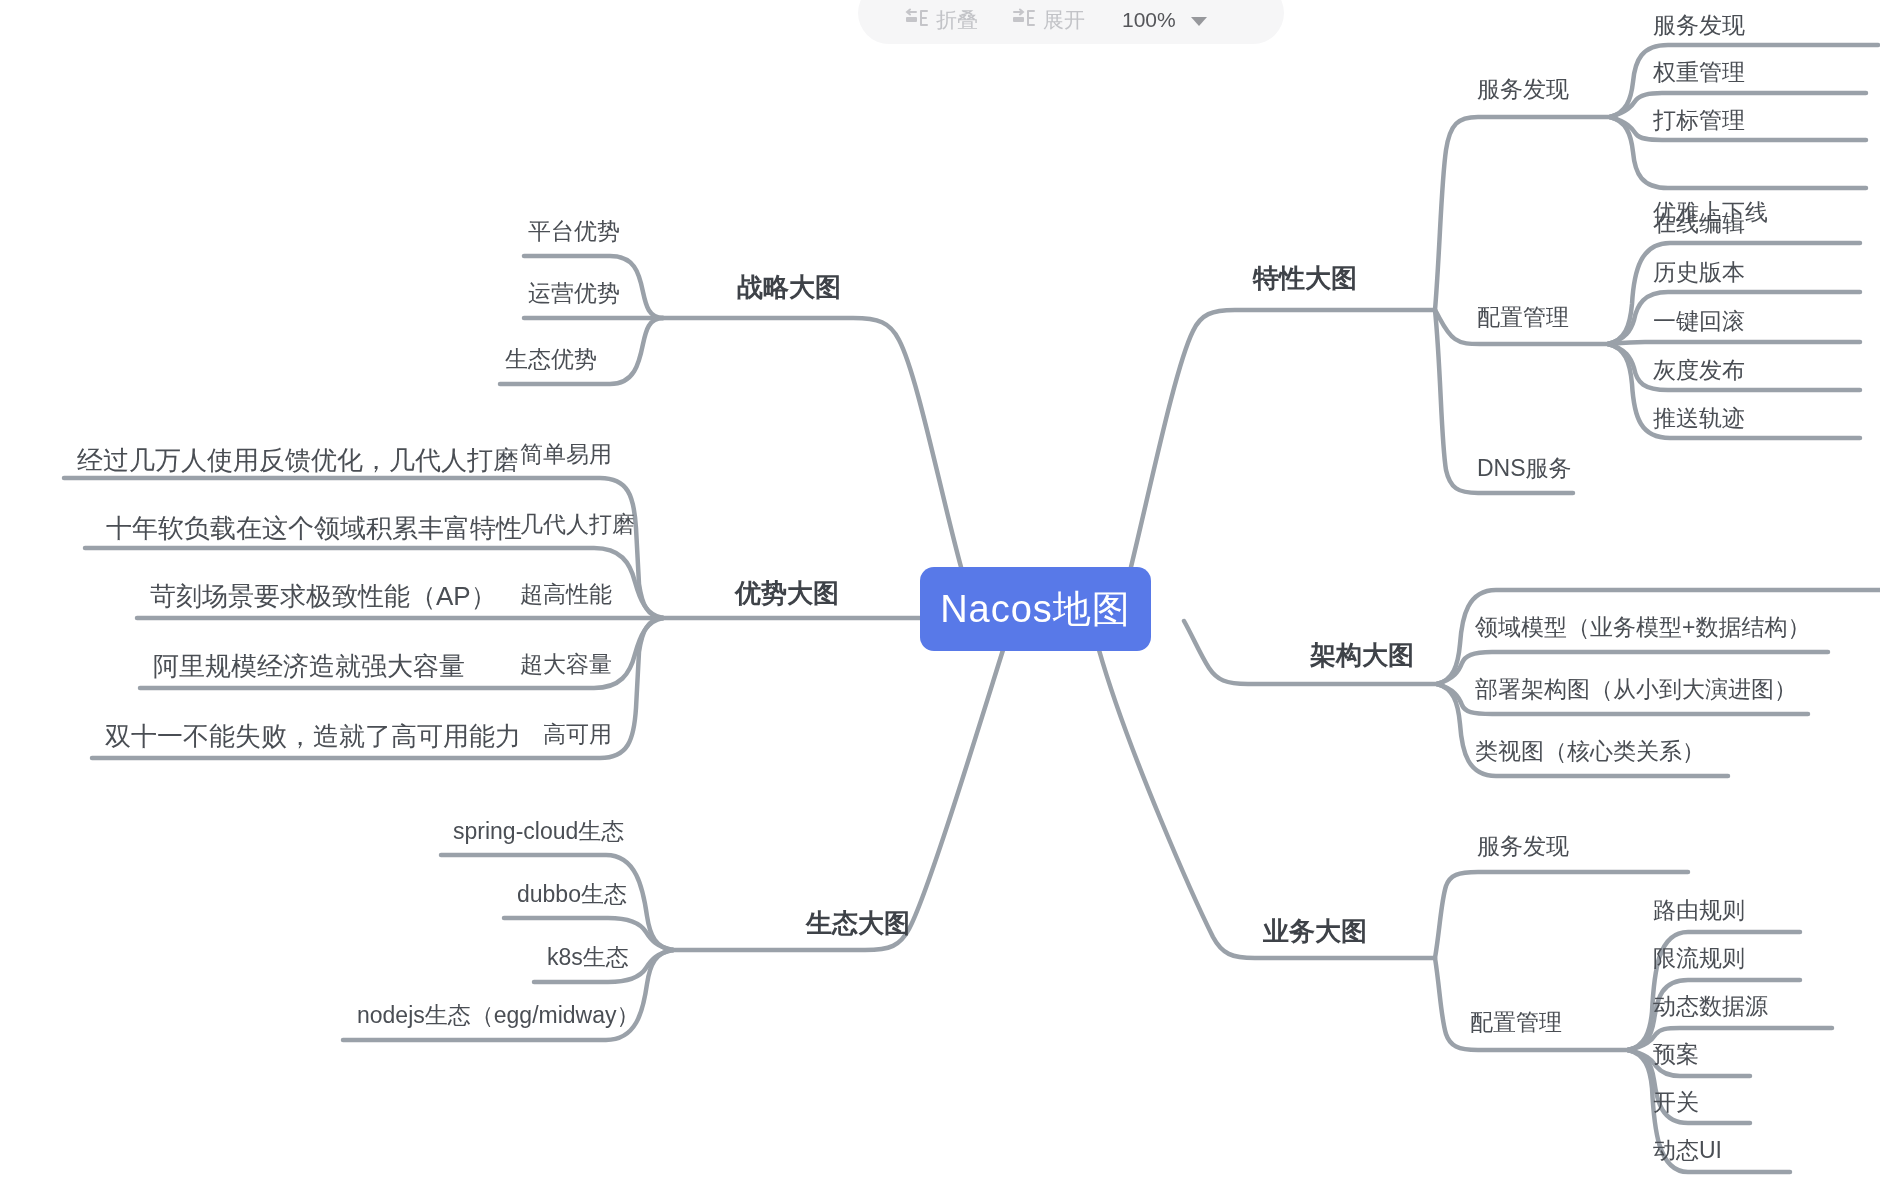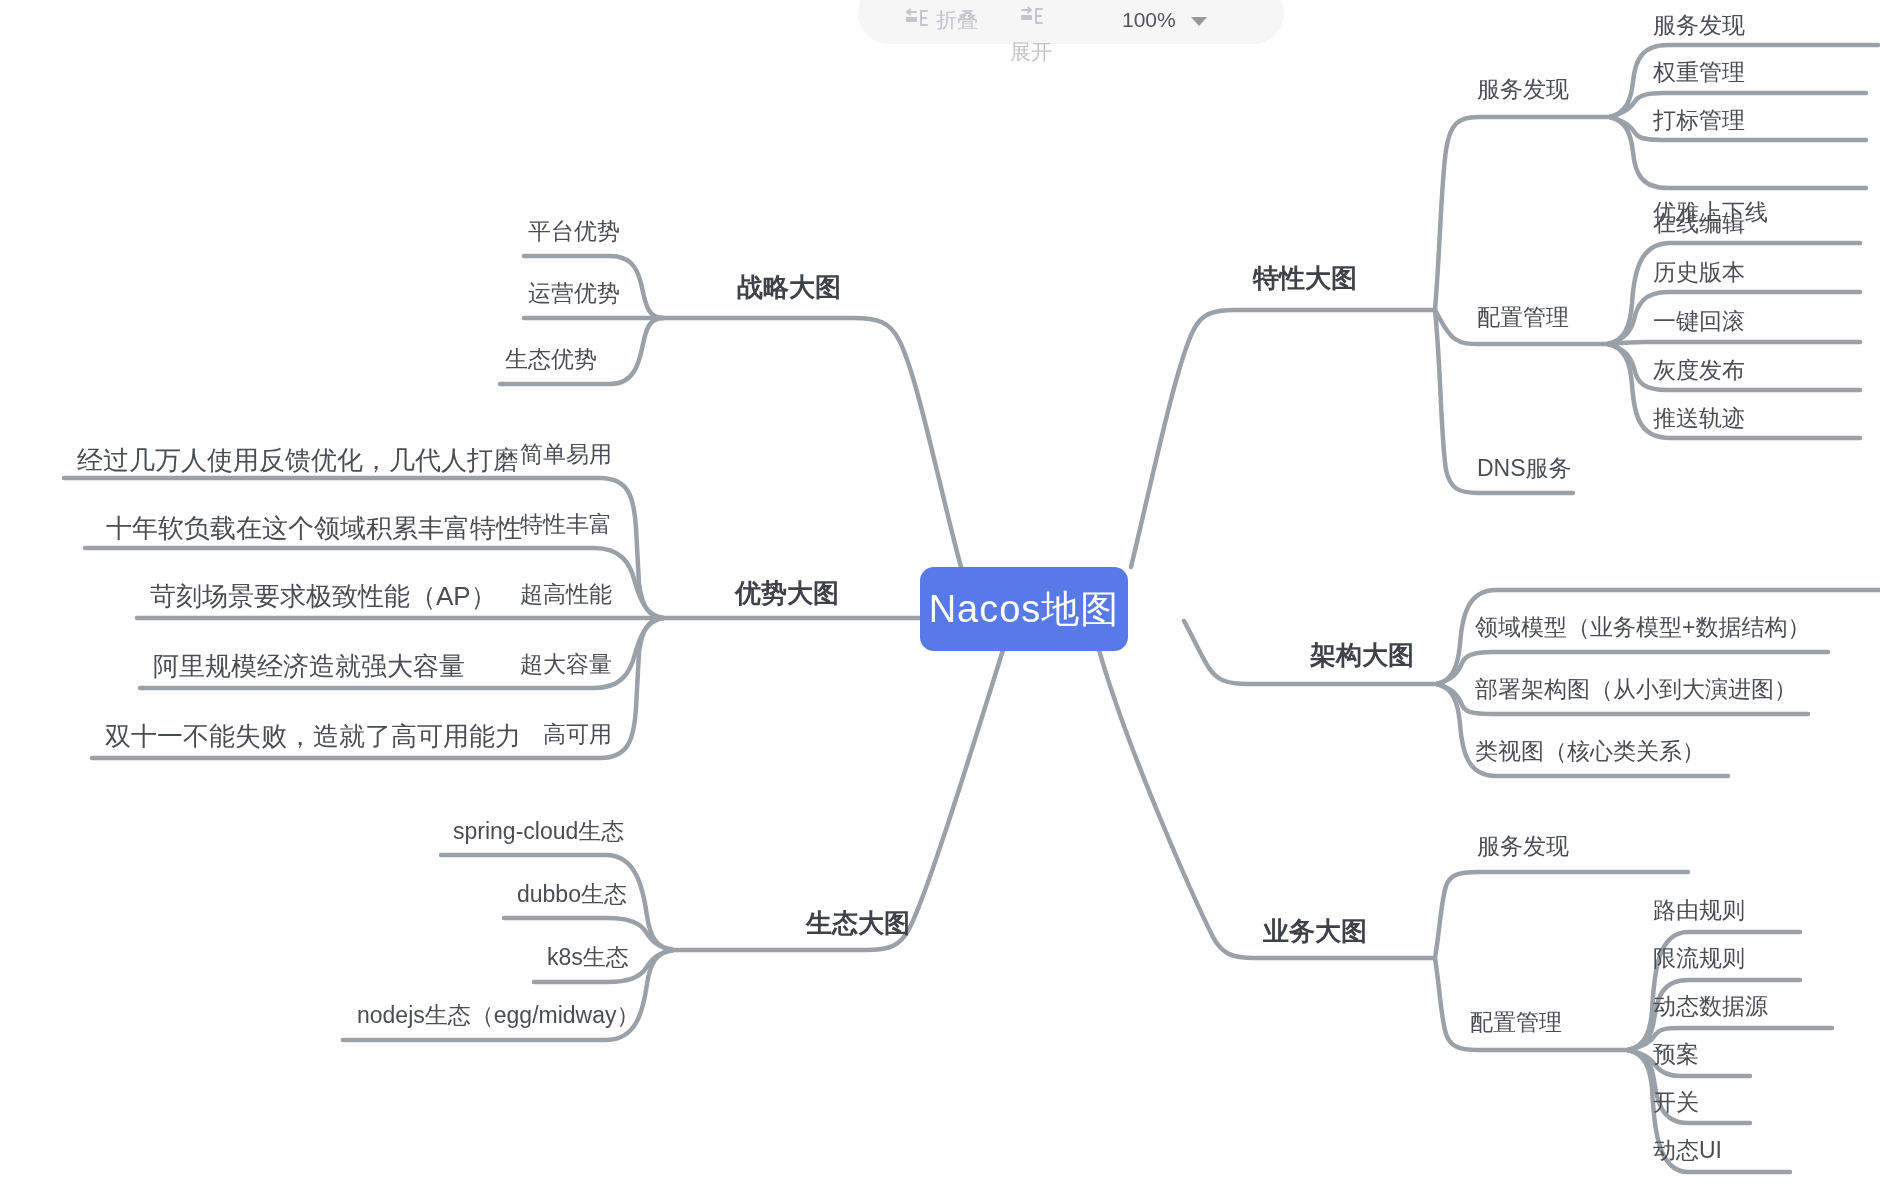--- a/index.html
+++ b/index.html
@@ -3,21 +3,21 @@
 <meta charset="utf-8">
 <style>
   html,body{margin:0;padding:0;background:#ffffff;}
   body{width:1880px;height:1198px;position:relative;overflow:hidden;
        font-family:"Liberation Sans","DejaVu Sans",sans-serif;}
   .stage{position:absolute;inset:0;}
   svg.links{position:absolute;left:0;top:0;}
   .lbl{position:absolute;white-space:nowrap;color:#4a4e54;font-size:26px;line-height:1.15;}
   .l2{font-size:23px;}
   .l1{font-size:26px;font-weight:700;color:#3e4248;}
-  .root-node{position:absolute;left:920px;top:567px;width:208px;height:84px;border-radius:14px;
+  .root-node{position:absolute;left:920px;top:567px;width:231px;height:84px;border-radius:14px;
              background:#5879e8;color:#ffffff;display:flex;align-items:center;justify-content:center;
              font-size:38px;font-weight:500;letter-spacing:1px;}
   .toolbar{position:absolute;left:858px;top:-18px;width:426px;height:62px;background:#f6f6f7;
            border-radius:31px;}
   .tb-item{position:absolute;display:flex;align-items:center;gap:7px;height:28px;top:6px;
            color:#c2c3c7;font-size:21px;cursor:default;}
   .tb-zoom{color:#55565a;}
   .caret{width:0;height:0;border-left:8px solid transparent;border-right:8px solid transparent;
          border-top:9px solid #97989c;margin-left:8px;margin-top:3px;}
 </style>
@@ -82,21 +82,21 @@
   <div class="root-node" style="background: rgb(88, 121, 232);">Nacos地图</div>
 
   <div class="lbl l1" style="left:737px;top:273px;">战略大图</div>
   <div class="lbl l2" style="left:528px;top:218px;">平台优势</div>
   <div class="lbl l2" style="left:528px;top:280px;">运营优势</div>
   <div class="lbl l2" style="left:505px;top:346px;">生态优势</div>
 
   <div class="lbl l1" style="left:735px;top:579px;">优势大图</div>
   <div class="lbl l2" style="left:520px;top:441px;">简单易用</div>
   <div class="lbl" style="left:77px;top:446px;">经过几万人使用反馈优化，几代人打磨</div>
-  <div class="lbl l2" style="left:520px;top:511px;">特性丰富</div>
+  <div class="lbl l2" style="left:520px;top:511px;">几代人打磨</div>
   <div class="lbl" style="left:106px;top:514px;">十年软负载在这个领域积累丰富特性</div>
   <div class="lbl l2" style="left:520px;top:581px;">超高性能</div>
   <div class="lbl" style="left:150px;top:582px;">苛刻场景要求极致性能（AP）</div>
   <div class="lbl l2" style="left:520px;top:651px;">超大容量</div>
   <div class="lbl" style="left:153px;top:652px;">阿里规模经济造就强大容量</div>
   <div class="lbl l2" style="left:543px;top:721px;">高可用</div>
   <div class="lbl" style="left:105px;top:722px;">双十一不能失败，造就了高可用能力</div>
 
   <div class="lbl l1" style="left:774px;top:909px;margin-left:32px;">生态大图</div>
   <div class="lbl l2" style="left:453px;top:818px;">spring-cloud生态</div>
@@ -137,21 +137,21 @@
     <div class="tb-item" style="left:45px;top:24px;">
       <span>
         <svg width="26" height="20" viewBox="0 0 26 20" fill="none" stroke="#c5c5c9" stroke-width="2" stroke-linecap="round">
           <path d="M13 4 H4 M7 1.5 L4 4 L7 6.5"></path>
           <rect x="3" y="9" width="11" height="5" rx="1" fill="#c5c5c9" stroke="none"></rect>
           <path d="M18 3 V17 M18 3 H24 M18 10 H23 M18 17 H24"></path>
         </svg>
       </span>
       <span>折叠</span>
     </div>
-    <div class="tb-item" style="left:152px;top:24px;flex-direction:column;">
+    <div class="tb-item" style="left:152px;top:24px;">
       <span>
         <svg width="26" height="20" viewBox="0 0 26 20" fill="none" stroke="#c5c5c9" stroke-width="2" stroke-linecap="round">
           <path d="M4 4 H13 M10 1.5 L13 4 L10 6.5"></path>
           <rect x="3" y="9" width="11" height="5" rx="1" fill="#c5c5c9" stroke="none"></rect>
           <path d="M18 3 V17 M18 3 H24 M18 10 H23 M18 17 H24"></path>
         </svg>
       </span>
       <span>展开</span>
     </div>
     <div class="tb-item tb-zoom" style="left:264px;top:24px;">

